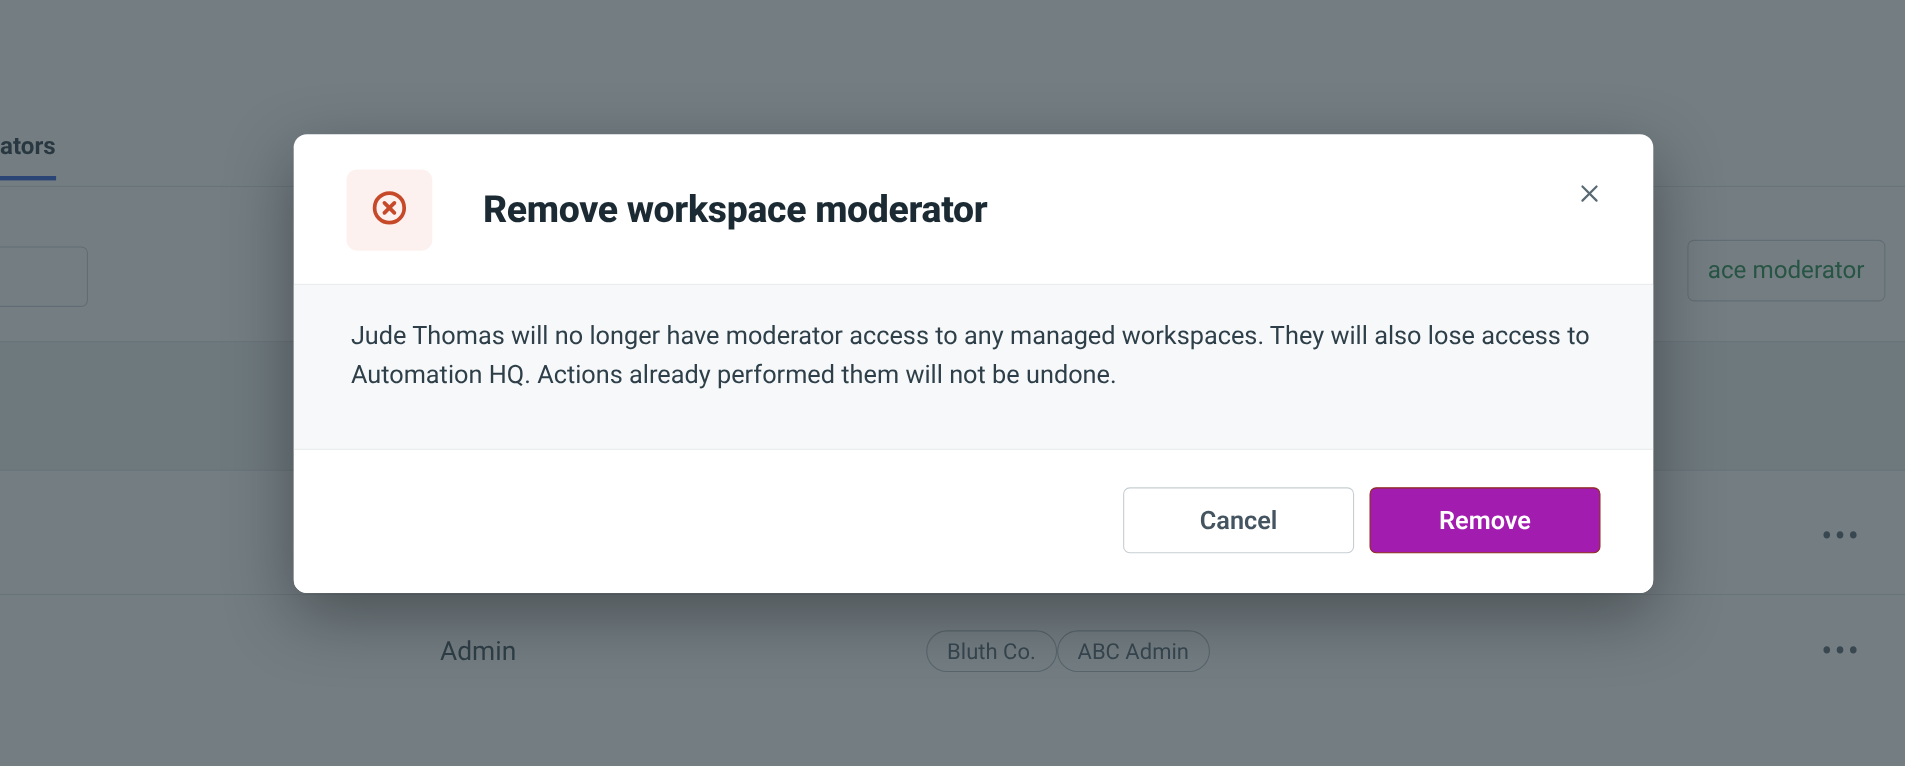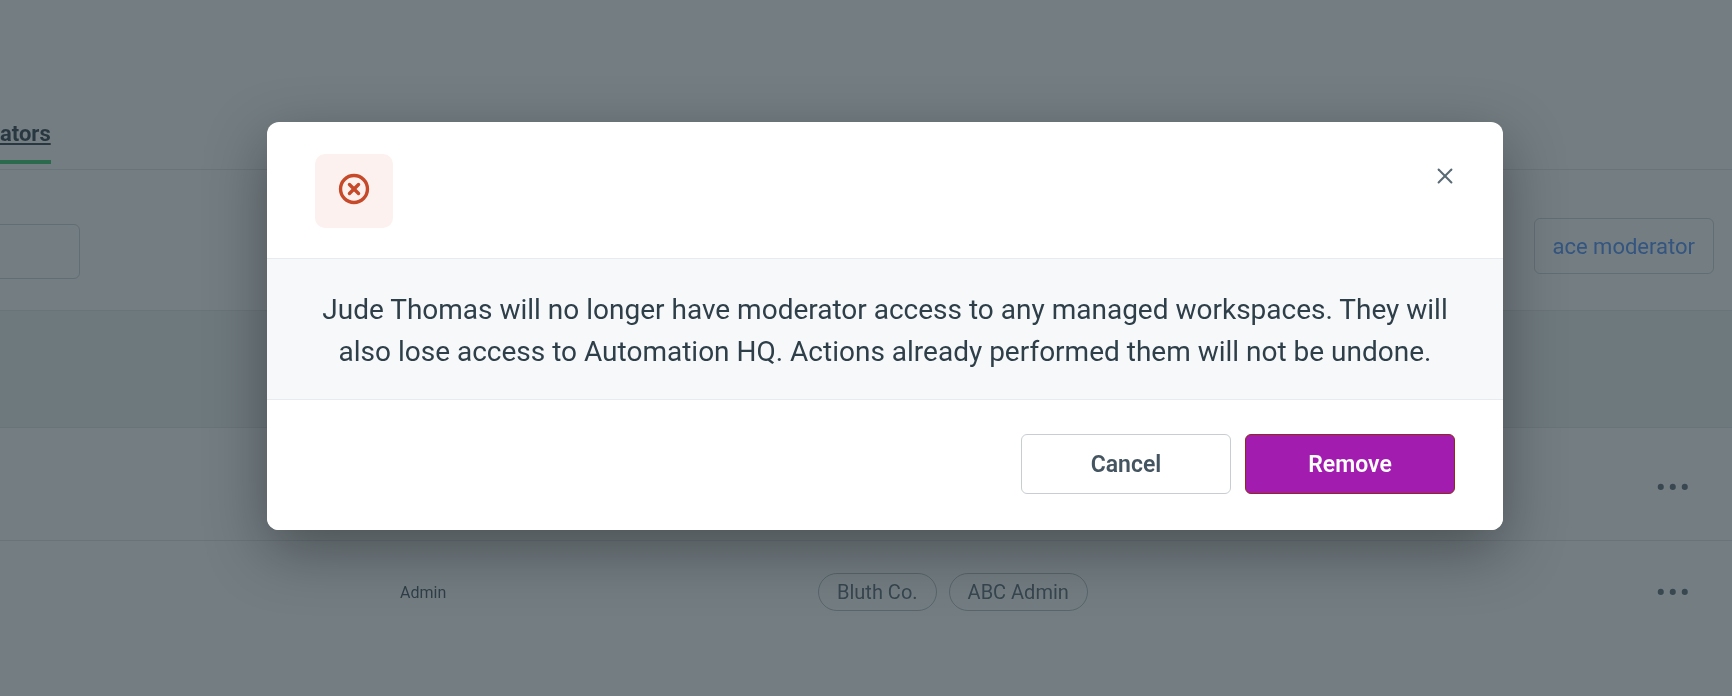--- a/index.html
+++ b/index.html
@@ -34,44 +34,43 @@
       padding-left: 0;
       border-bottom: 1px solid #e0e4e6;
     }
     .tab {
       font-size: 22px;
       font-weight: 700;
       color: #1b2a33;
       padding-bottom: 18px;
     }
     .tab.active {
-      border-bottom: 4px solid #22c55e;
+      border-bottom: 4px solid #1d4ed8;
       padding-bottom: 14px;
-      text-decoration: underline;
     }
     .search-box {
       position: absolute;
       top: 224px;
       left: -10px;
       width: 90px;
       height: 55px;
       border: 1px solid #c7ced2;
       border-radius: 6px;
       background: #fff;
     }
     .add-btn {
       position: absolute;
       top: 218px;
       right: 18px;
       height: 56px;
       border: 1px solid #c7ced2;
       border-radius: 6px;
       background: #fff;
       font-size: 22px;
-      color: #3b82f6;
+      color: #15803d;
       padding: 0 18px;
       display: flex;
       align-items: center;
     }
     .table-band {
       position: absolute;
       top: 310px;
       left: 0;
       right: 0;
       height: 118px;
@@ -91,28 +90,27 @@
       top: 552px;
       left: 0;
       right: 0;
       height: 80px;
       display: flex;
       align-items: center;
     }
     .role-text {
       position: absolute;
       left: 400px;
-      font-size: 16px;
+      font-size: 24px;
       color: #2e3f49;
     }
     .chips {
       position: absolute;
-      left: 818px;
-      display: flex;
-      gap: 12px;
+      left: 842px;
+      display: flex;
     }
     .chip {
       border: 1.5px solid #aab4ba;
       border-radius: 999px;
       font-size: 20px;
       color: #445460;
       padding: 6px 18px;
       background: transparent;
     }
     .row-actions {
@@ -175,26 +173,25 @@
       height: 32px;
       color: #5a6a74;
       cursor: pointer;
       display: flex;
       align-items: center;
       justify-content: center;
     }
     .close-x svg { width: 22px; height: 22px; }
     .modal-body {
       background: #f6f8f9;
-      padding: 30px 52px 26px 52px;
-      font-size: 28px;
+      padding: 30px 52px 50px 52px;
+      font-size: 23px;
       line-height: 1.5;
       color: #2e3f49;
       border-bottom: 1px solid #e8ebed;
-      text-align: center;
     }
     .modal-footer {
       display: flex;
       justify-content: flex-end;
       gap: 14px;
       padding: 34px 48px 36px 37px;
       background: #fff;
       align-items: center;
     }
     .btn {
@@ -252,20 +249,21 @@
   <div class="modal-header">
     <div class="icon-badge">
       <span>
         <svg viewBox="0 0 24 24" fill="none" stroke="#c64a2a" stroke-width="2.4" stroke-linecap="round">
           <circle cx="12" cy="12" r="9.5"></circle>
           <line x1="8.8" y1="8.8" x2="15.2" y2="15.2"></line>
           <line x1="15.2" y1="8.8" x2="8.8" y2="15.2"></line>
         </svg>
       </span>
     </div>
+    <div class="modal-title">Remove workspace moderator</div>
     <div class="close-x">
       <span>
         <svg viewBox="0 0 24 24" fill="none" stroke="currentColor" stroke-width="2.2" stroke-linecap="round">
           <line x1="5" y1="5" x2="19" y2="19"></line>
           <line x1="19" y1="5" x2="5" y2="19"></line>
         </svg>
       </span>
     </div>
   </div>
   <div class="modal-body">Jude Thomas will no longer have moderator access to any managed workspaces. They will also lose access to Automation HQ. Actions already performed them will not be undone.</div>

